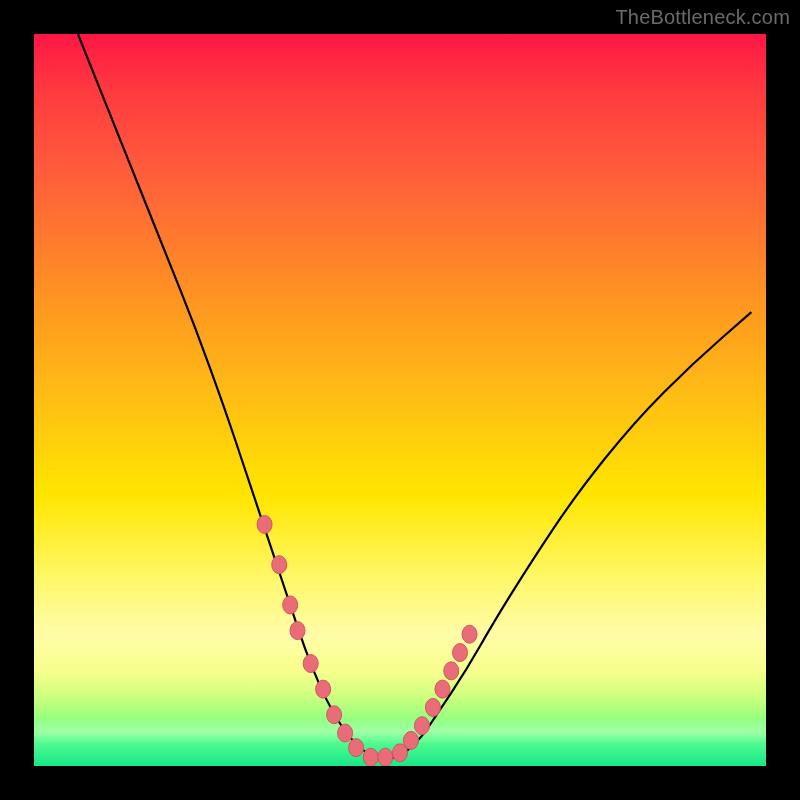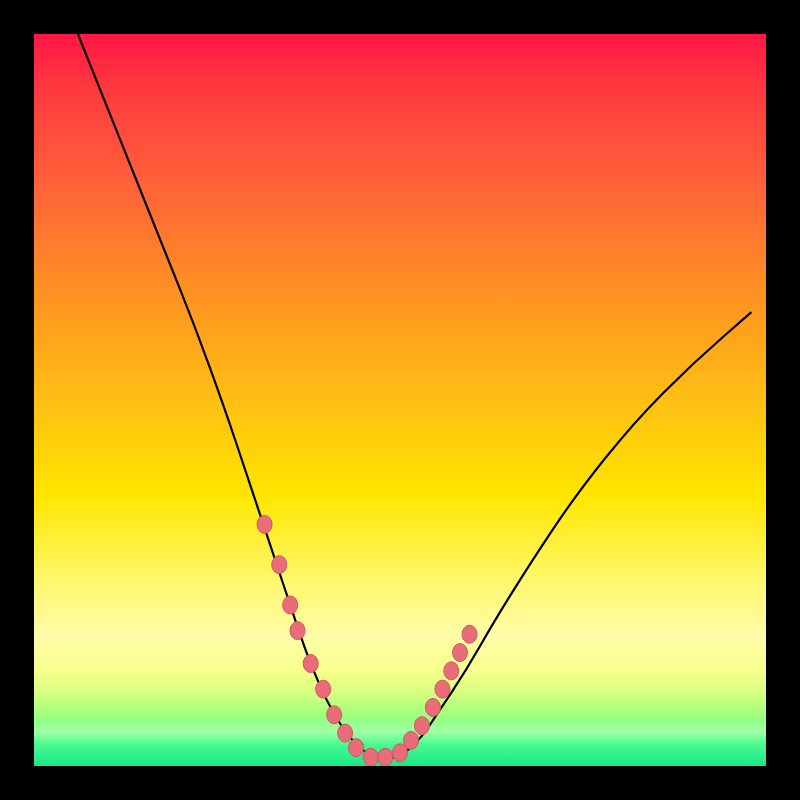--- a/index.html
+++ b/index.html
@@ -108,13 +108,14 @@
           <ellipse cx="387.96000000000004" cy="691.74" rx="7.5" ry="9" class="marker"></ellipse>
           <ellipse cx="398.94000000000005" cy="673.44" rx="7.5" ry="9" class="marker"></ellipse>
           <ellipse cx="408.45599999999996" cy="655.14" rx="7.5" ry="9" class="marker"></ellipse>
           <ellipse cx="417.23999999999995" cy="636.84" rx="7.5" ry="9" class="marker"></ellipse>
           <ellipse cx="426.02400000000006" cy="618.54" rx="7.5" ry="9" class="marker"></ellipse>
           <ellipse cx="435.53999999999996" cy="600.24" rx="7.5" ry="9" class="marker"></ellipse>
         </g>
     </svg>
   </div>
 
+  <div class="watermark">TheBottleneck.com</div>
 </div>
 
 </body></html>

